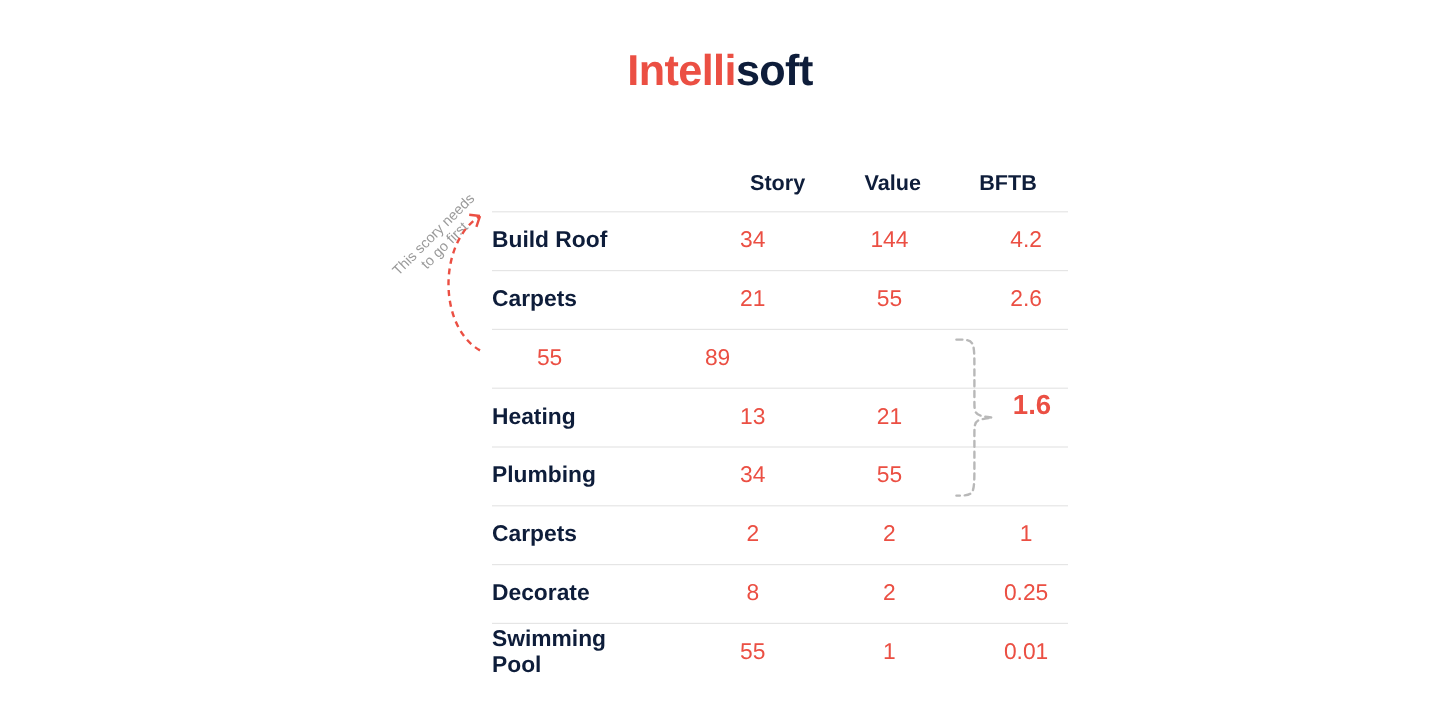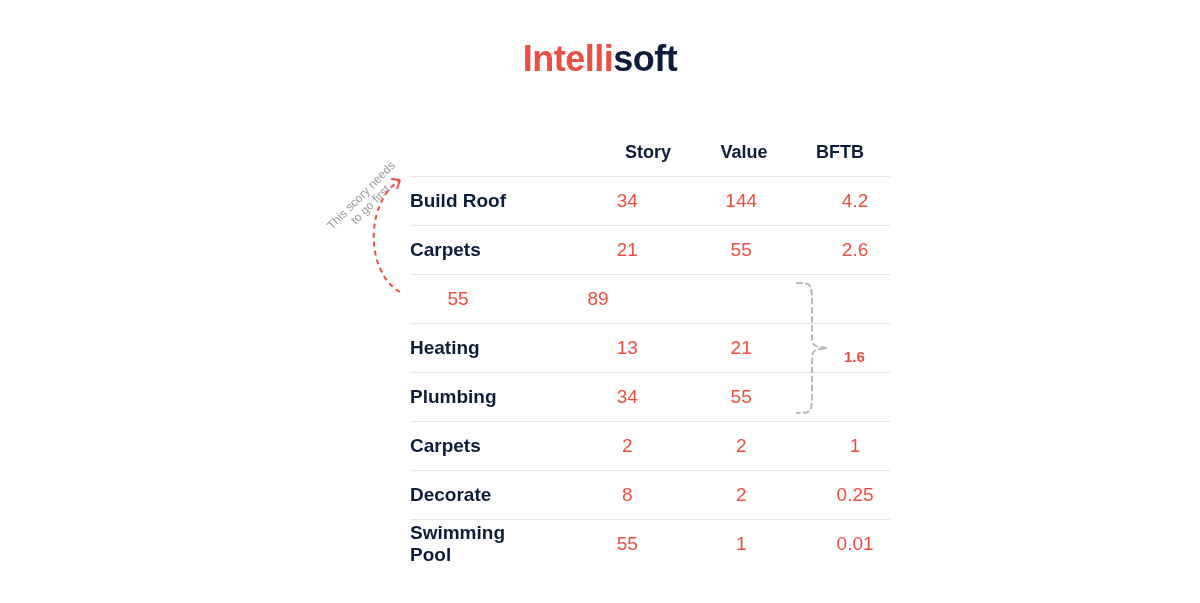--- a/index.html
+++ b/index.html
@@ -71,22 +71,22 @@
   
   .brace{
     position:absolute;
     left:792px;top:278px;
     width:40px;height:140px;
   }
 
   
   .bftb16{
     position:absolute;
-    left:844px;top:348px;
-    font-size:15px;font-weight:700;color:var(--red);
+    left:844px;top:324px;
+    font-size:23px;font-weight:700;color:var(--red);
   }
 </style>
 </head>
 <body>
 
 <div class="logo">
   <span class="p1">Intelli</span><span class="p2">soft</span>
 </div>
 
 <div class="tbl">

